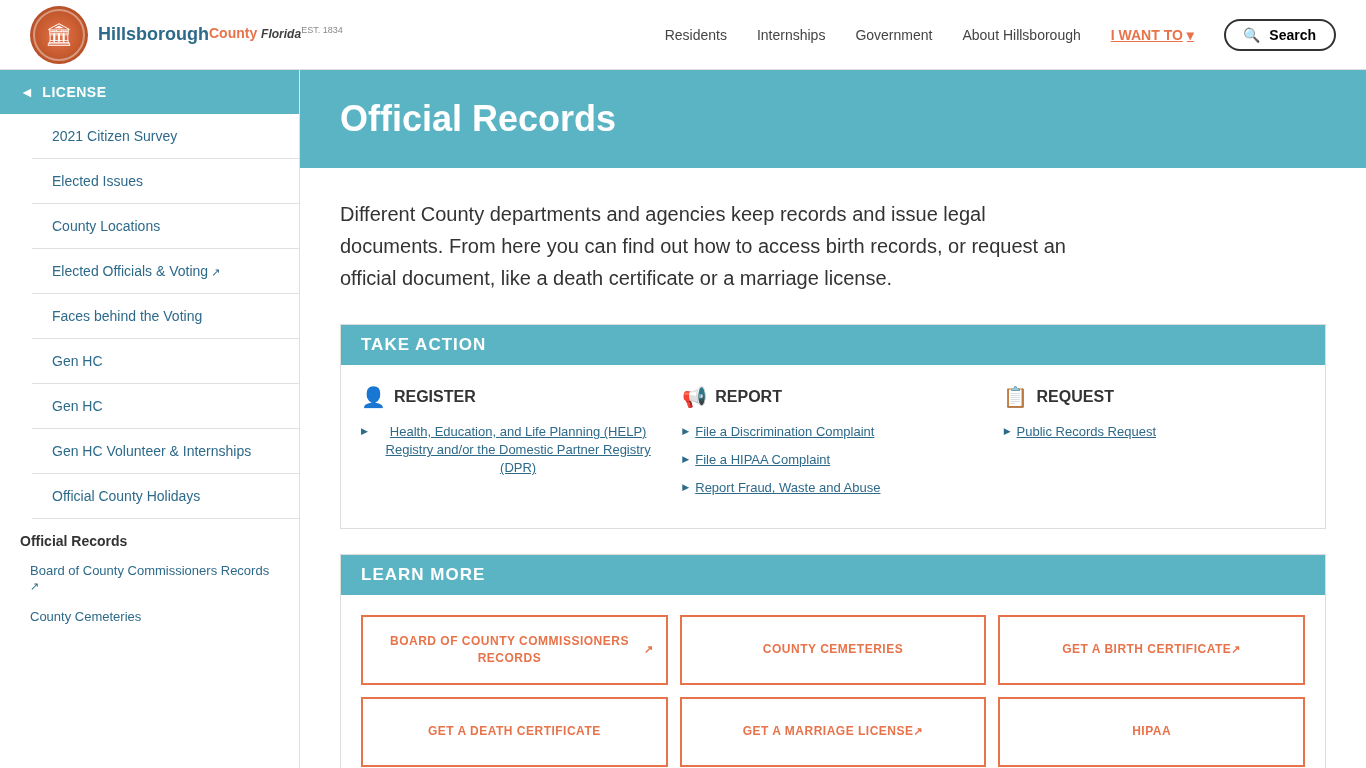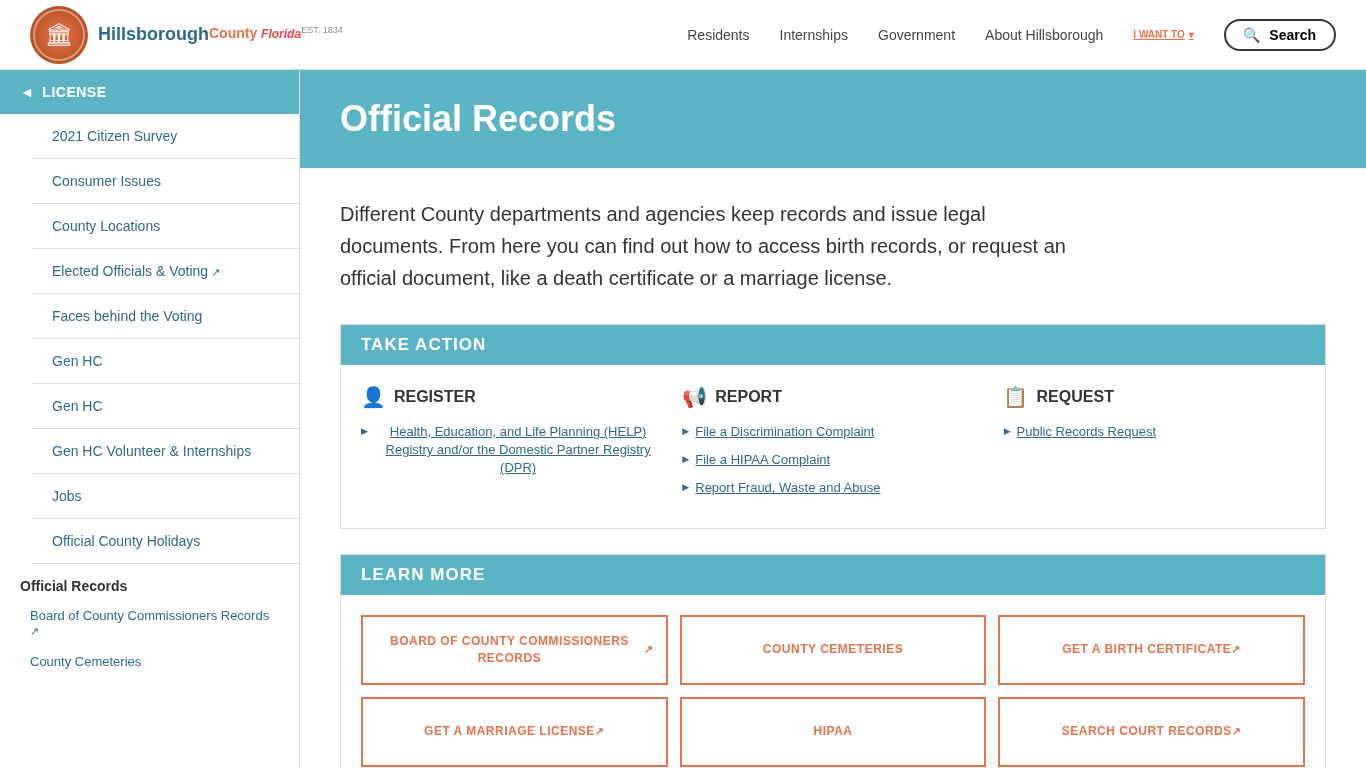--- a/index.html
+++ b/index.html
@@ -73,21 +73,21 @@
     .nav-link {
       color: #444;
       text-decoration: none;
       font-size: 14px;
       font-weight: 500;
       cursor: pointer;
     }
     .nav-link-iwantto {
       color: #e8734a;
       font-weight: 700;
-      font-size: 10px;
+      font-size: 14px;
       display: flex;
       align-items: center;
       gap: 4px;
       cursor: pointer;
     }
     .search-btn {
       border: 2px solid #333;
       border-radius: 25px;
       padding: 6px 18px;
       display: flex;
@@ -295,21 +295,21 @@
   <div class="logo-area">
     <div class="logo-circle">
       <div class="logo-circle-inner">
         <span class="logo-building">🏛</span>
       </div>
     </div>
     <div class="logo-text">
       <span class="logo-title">Hillsborough</span>
       <span class="logo-subtitle">
         <span>County</span>
-        <span style="color:#ef4444; font-size:12px; font-style:italic;">Florida</span>
+        <span style="color:#404040; font-size:12px; font-style:italic;">Florida</span>
       </span>
       <span class="logo-est">EST. 1834</span>
     </div>
   </div>
 
   <nav class="nav-area">
     <a class="nav-link" href="#">Residents</a>
     <a class="nav-link" href="#">Internships</a>
     <a class="nav-link" href="#">Government</a>
     <a class="nav-link" href="#">About Hillsborough</a>
@@ -328,42 +328,39 @@
       <span class="sidebar-back-arrow">◄</span>
       <span>LICENSE</span>
     </div>
 
     <ul class="sidebar-menu">
 
     <li>
           <a href="#">2021 Citizen Survey</a>
         </li>
         <li>
-          <a href="#">Consumer Issues</a>
+          <a href="#">Elected Issues</a>
         </li>
         <li>
           <a href="#">County Locations</a>
         </li>
         <li>
           <a href="#" class="has-external">Elected Officials &amp; Voting</a>
         </li>
         <li>
           <a href="#">Faces behind the Voting</a>
         </li>
         <li>
           <a href="#">Gen HC</a>
         </li>
         <li>
           <a href="#">Gen HC</a>
         </li>
         <li>
           <a href="#">Gen HC Volunteer &amp; Internships</a>
-        </li>
-        <li>
-          <a href="#">Jobs</a>
         </li>
         <li>
           <a href="#">Official County Holidays</a>
         </li>
       </ul>
 
     <div class="sidebar-section-header">Official Records</div>
     <ul class="sidebar-subsection">
     <li>
           <a href="#" class="has-external">Board of County Commissioners Records</a>
@@ -429,20 +426,21 @@
         </div>
       </div>
 
       <div class="section-box">
         <div class="section-box-header">LEARN MORE</div>
         <div class="learn-more-grid">
 
         <div class="learn-more-btn external-icon">BOARD OF COUNTY COMMISSIONERS RECORDS</div>
             <div class="learn-more-btn">COUNTY CEMETERIES</div>
             <div class="learn-more-btn external-icon">GET A BIRTH CERTIFICATE</div>
+            <div class="learn-more-btn">GET A DEATH CERTIFICATE</div>
             <div class="learn-more-btn external-icon">GET A MARRIAGE LICENSE</div>
             <div class="learn-more-btn">HIPAA</div>
             <div class="learn-more-btn external-icon">SEARCH COURT RECORDS</div>
             <div class="learn-more-btn external-icon">SEARCH OFFICIAL RECORDS</div>
           </div>
       </div>
 
     </div>
   </main>
 </div>

